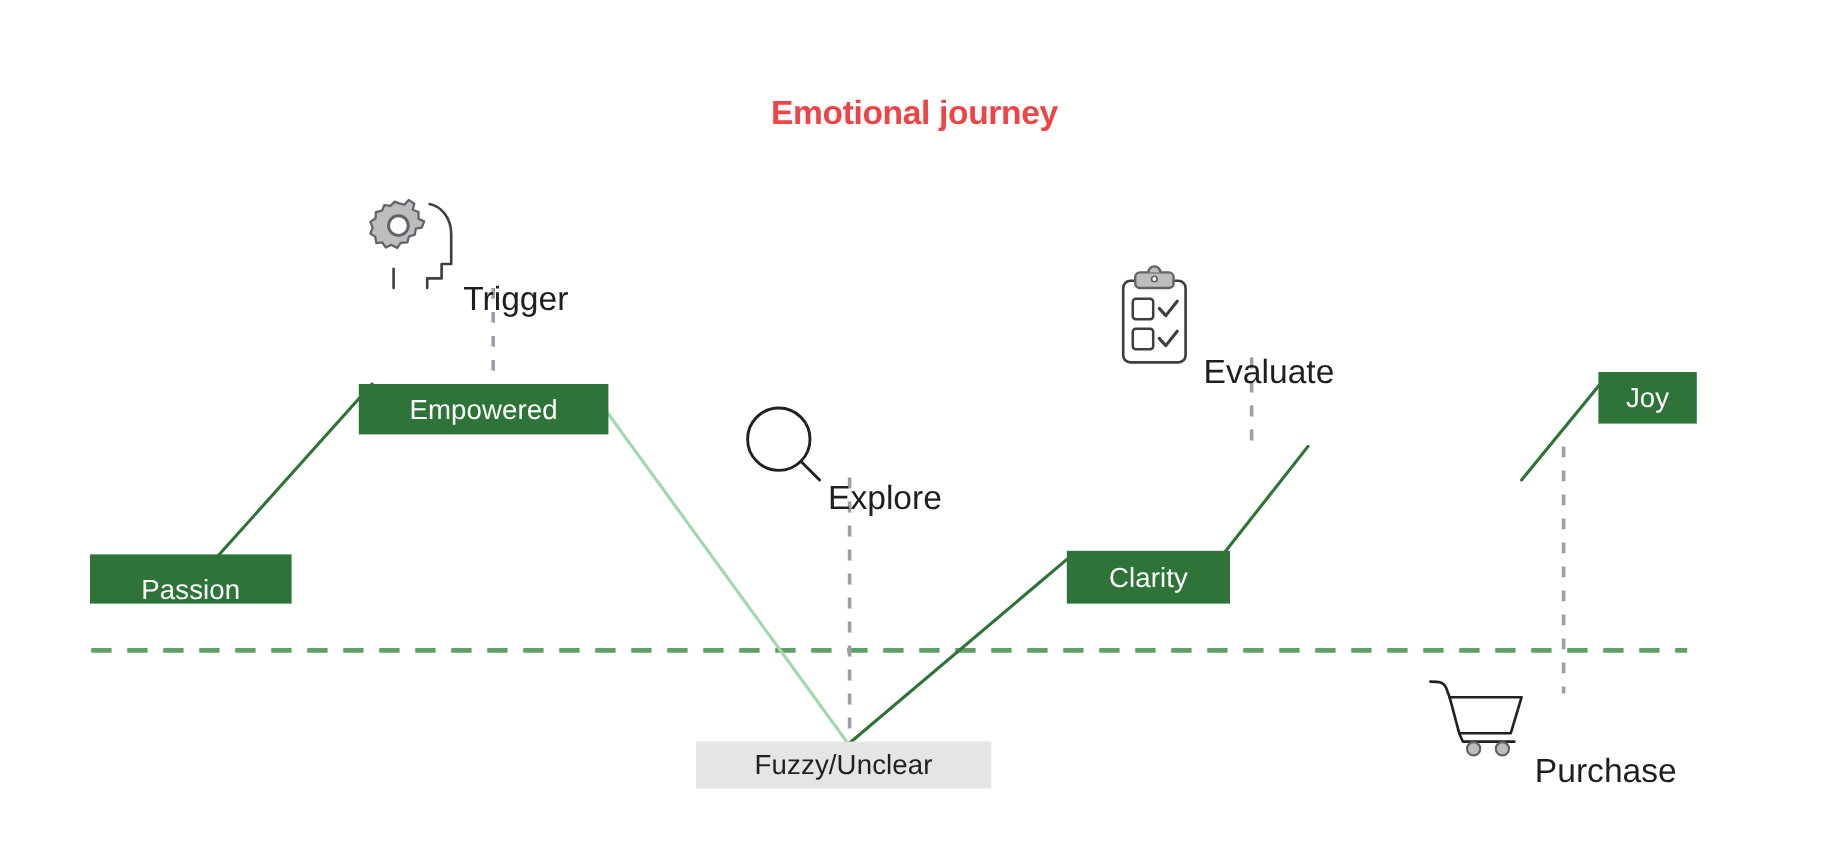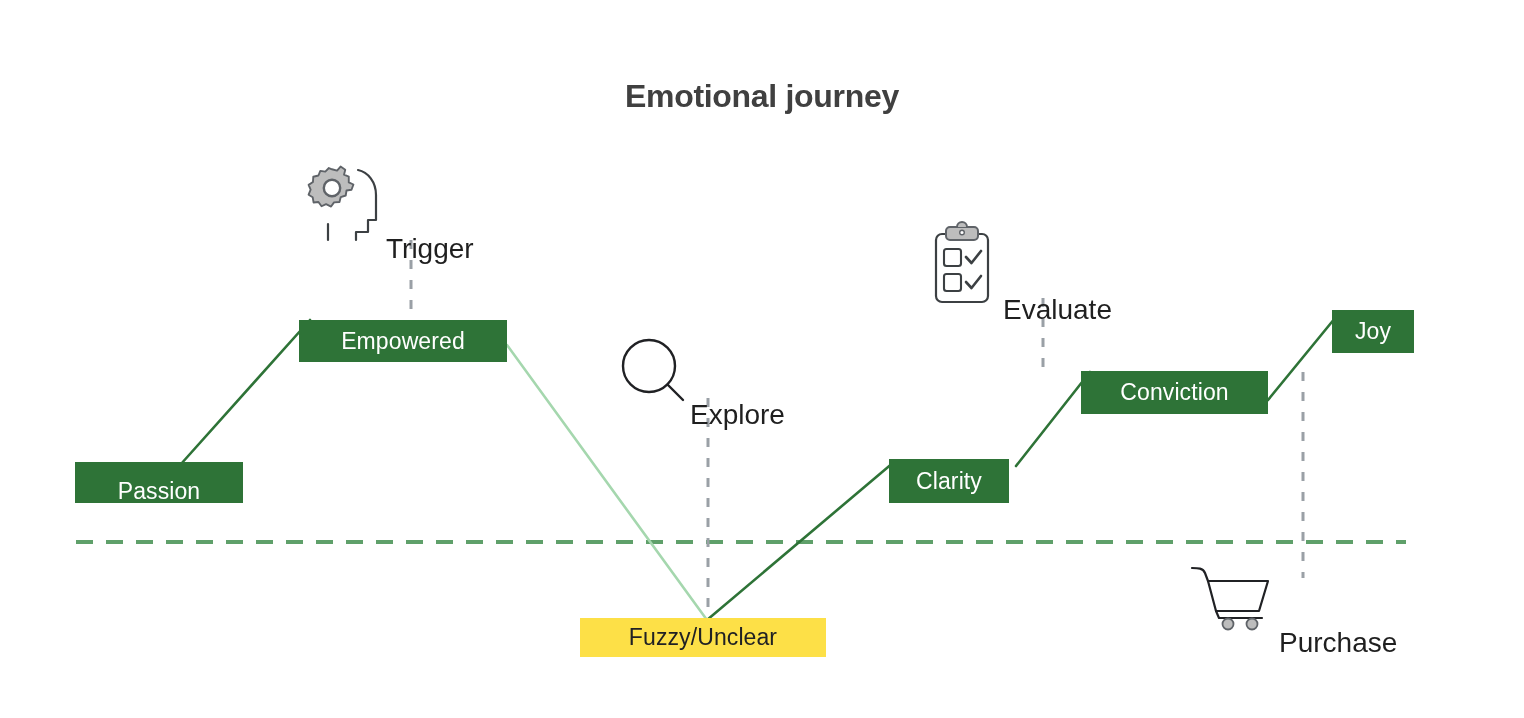--- a/index.html
+++ b/index.html
@@ -19,24 +19,24 @@
     overflow: hidden;
   }
 
   
   #chart-title {
     position: absolute;
     left: 0;
     top: 78px;
     width: 1524px;
     text-align: center;
-    font-size: 32px;
+    font-size: 28px;
     font-weight: bold;
     letter-spacing: -0.3px;
-    color: #404040;
+    color: #ef4444;
     white-space: nowrap;
   }
 
   
   #journey-svg {
     position: absolute;
     left: 0;
     top: 0;
     width: 1524px;
     height: 718px;
@@ -52,21 +52,21 @@
     font-size: 23px;
     line-height: 1;
     white-space: nowrap;
     letter-spacing: 0.1px;
   }
   .state-box.dark {
     background: #2E7337;
     color: #ffffff;
   }
   .state-box.light {
-    background: #fde047;
+    background: #e5e5e5;
     color: #202124;
   }
 
   
   .touchpoint {
     position: absolute;
   }
   .touchpoint .tp-label {
     position: absolute;
     font-size: 28px;
@@ -145,27 +145,24 @@
   </div>
 
   <div class="state-box dark" style="left:299px; top:320px; width:208px; height:42px;">
     <span>Empowered</span>
   </div>
 
   <div class="state-box light" style="left:580px; top:618px; width:246px; height:39px;">
     <span>Fuzzy/Unclear</span>
   </div>
 
-  <div class="state-box dark" style="left:889px; top:459px; width:120px; height:44px;">
+  <div class="state-box dark" style="left:889px; top:459px; width:136px; height:44px;">
     <span>Clarity</span>
   </div>
 
-  <div class="state-box dark" style="left:1081px; top:371px; width:187px; height:43px;">
-    <span>Conviction</span>
-  </div>
 
   <div class="state-box dark" style="left:1332px; top:310px; width:82px; height:43px;">
     <span>Joy</span>
   </div>
 
   <div class="touchpoint" style="left:386px; top:191px;">
     <span class="tp-label">Trigger</span>
   </div>
 
   <div class="touchpoint" style="left:690px; top:357px;">

